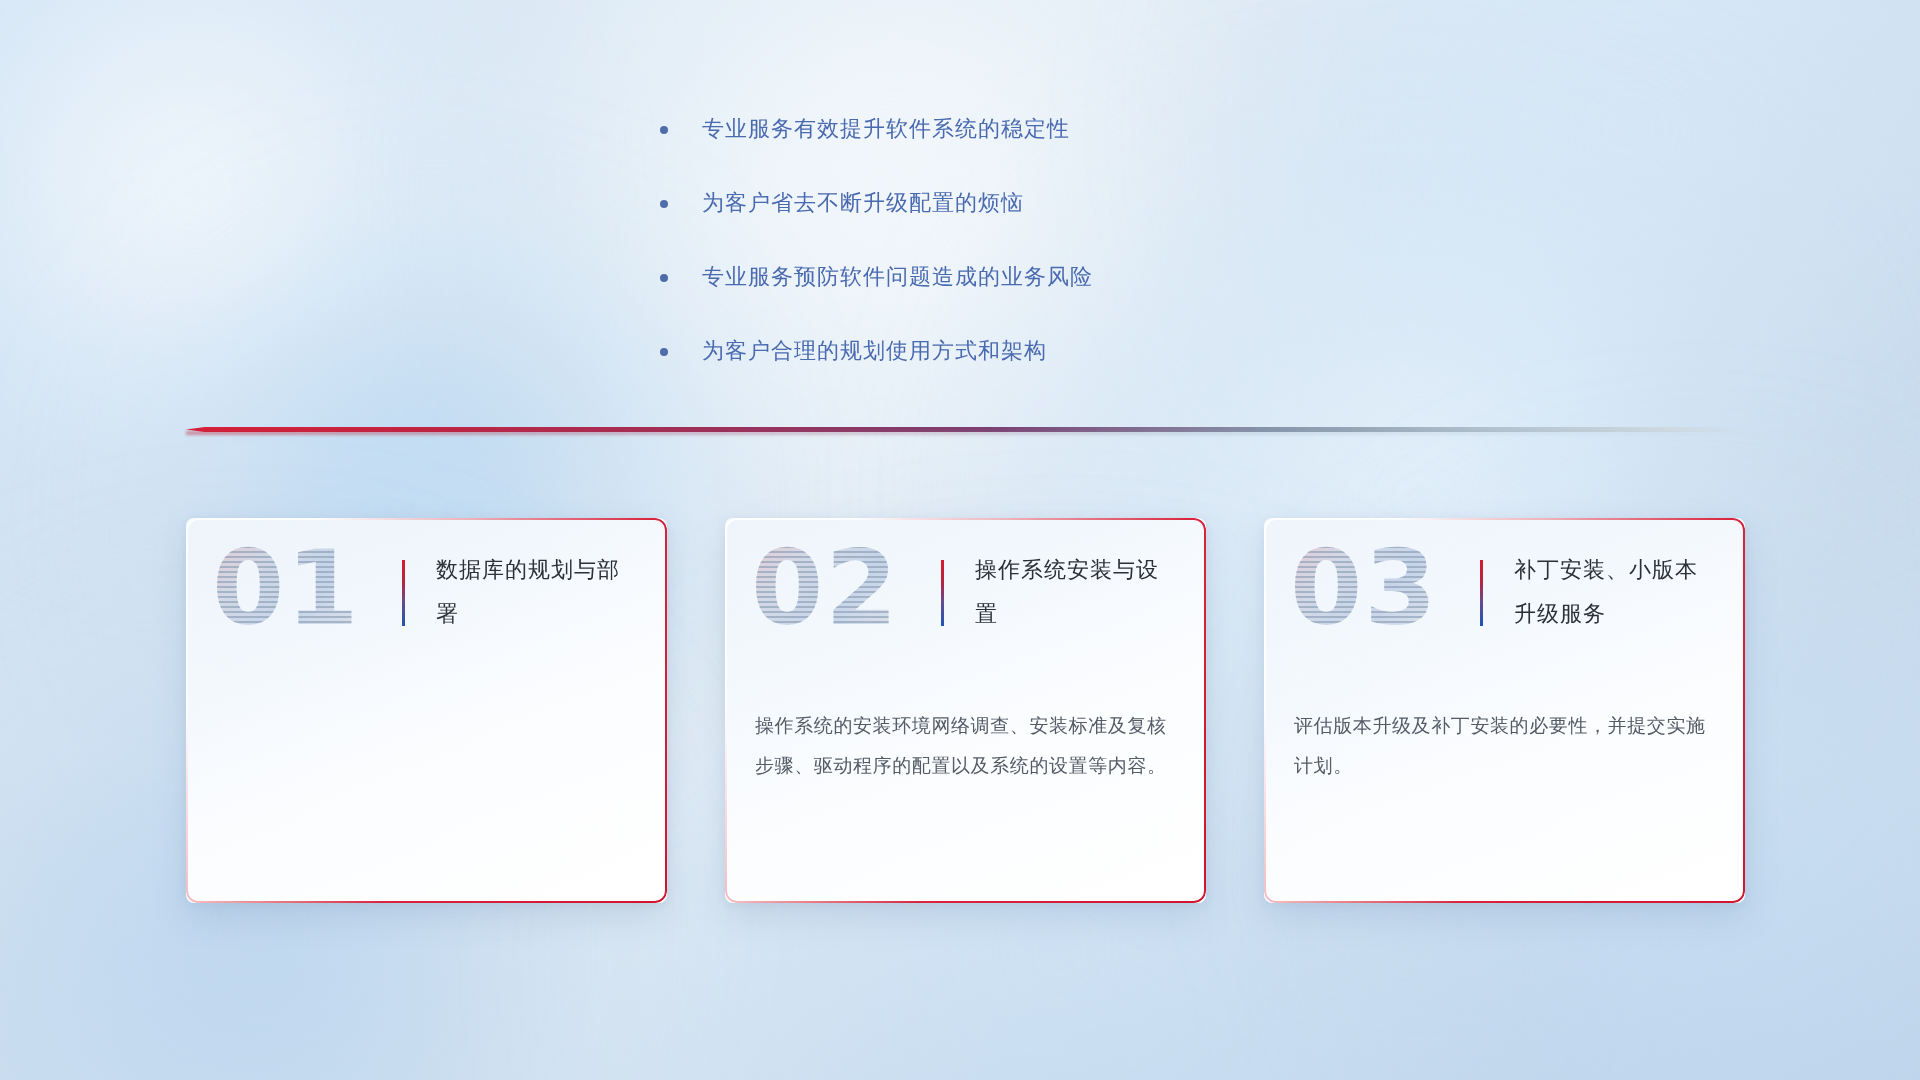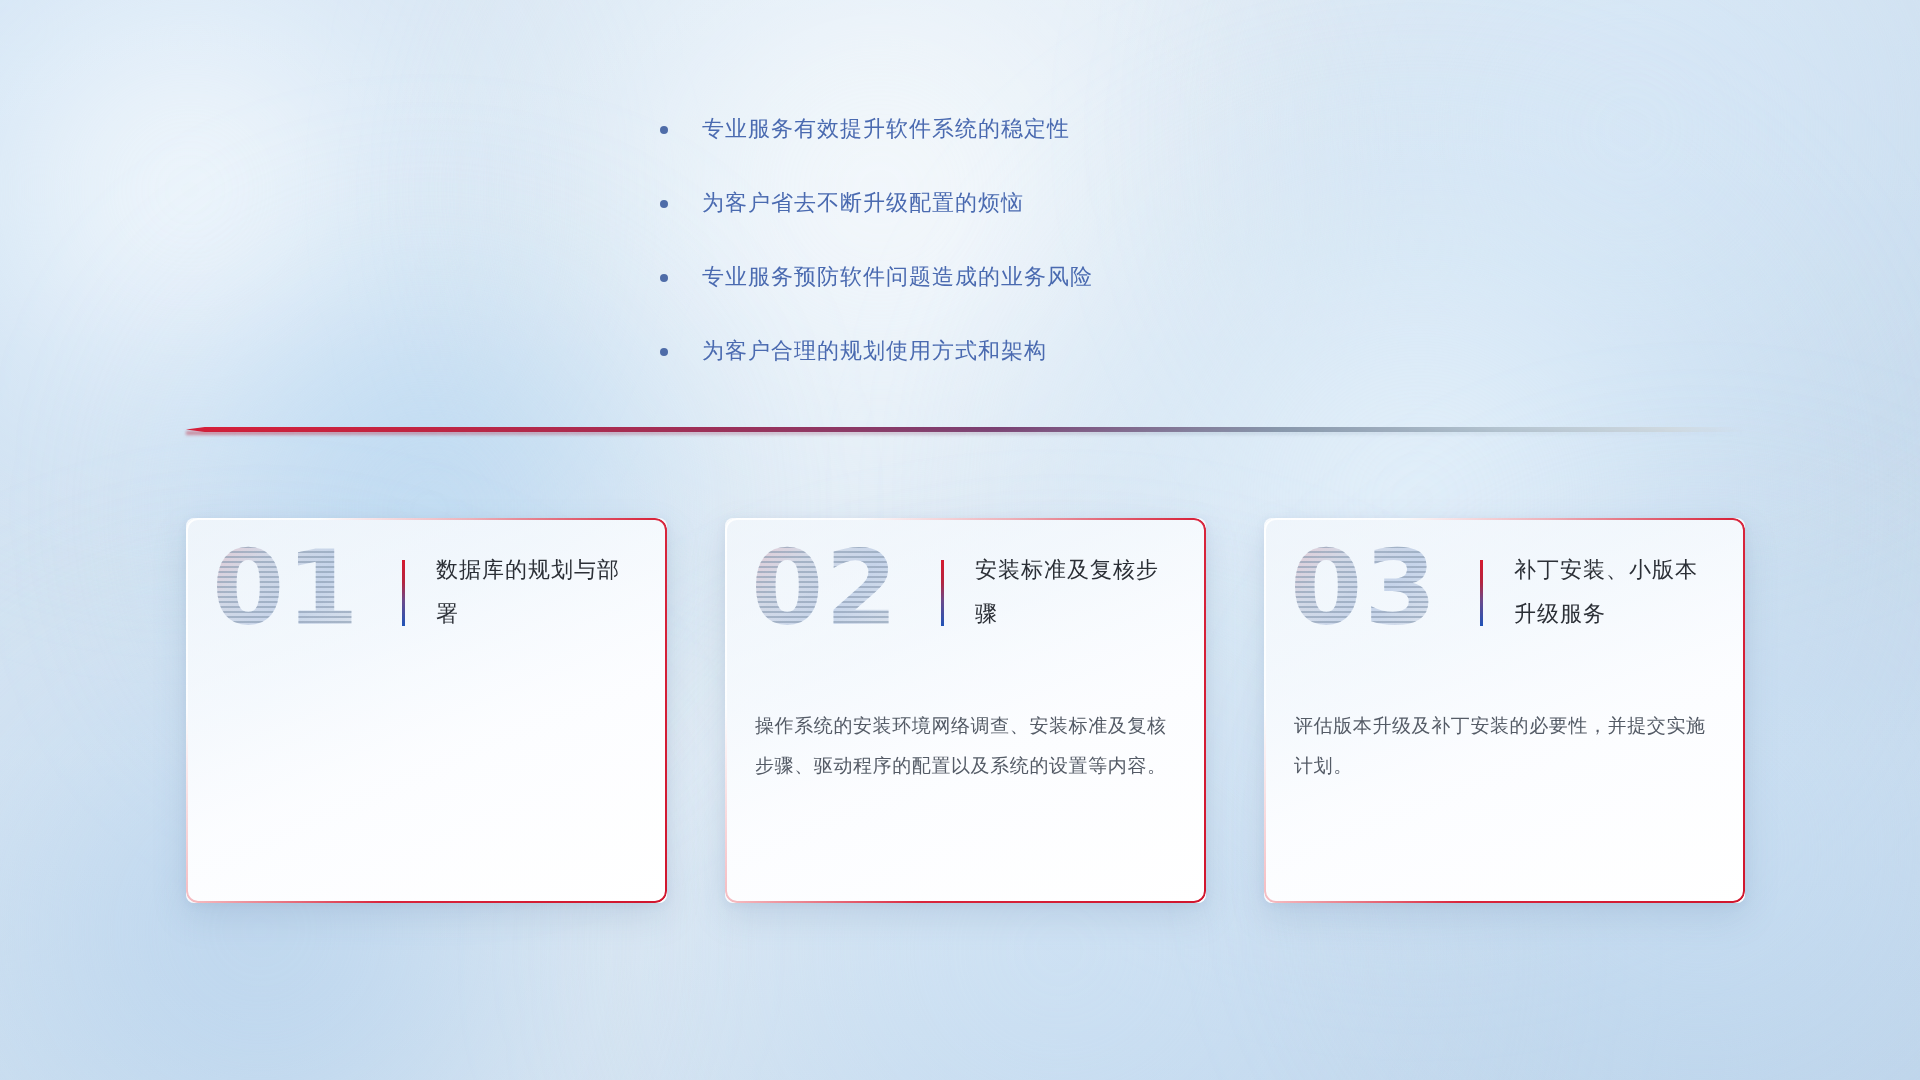--- a/index.html
+++ b/index.html
@@ -156,21 +156,21 @@
       <div class="card-title">数据库的规划与部署</div>
     </div>
   </div>
 
   <div class="card">
     <div class="card-inner"></div>
     <div class="card-accent"></div>
     <div class="card-head">
       <div class="ghost-num">02</div>
       <div class="card-bar"></div>
-      <div class="card-title">安装标准及复核步骤</div>
+      <div class="card-title">操作系统安装与设置</div>
     </div>
     <div class="card-body">操作系统的安装环境网络调查、安装标准及复核步骤、驱动程序的配置以及系统的设置等内容。</div>
   </div>
 
   <div class="card">
     <div class="card-inner"></div>
     <div class="card-accent"></div>
     <div class="card-head">
       <div class="ghost-num">03</div>
       <div class="card-bar"></div>

